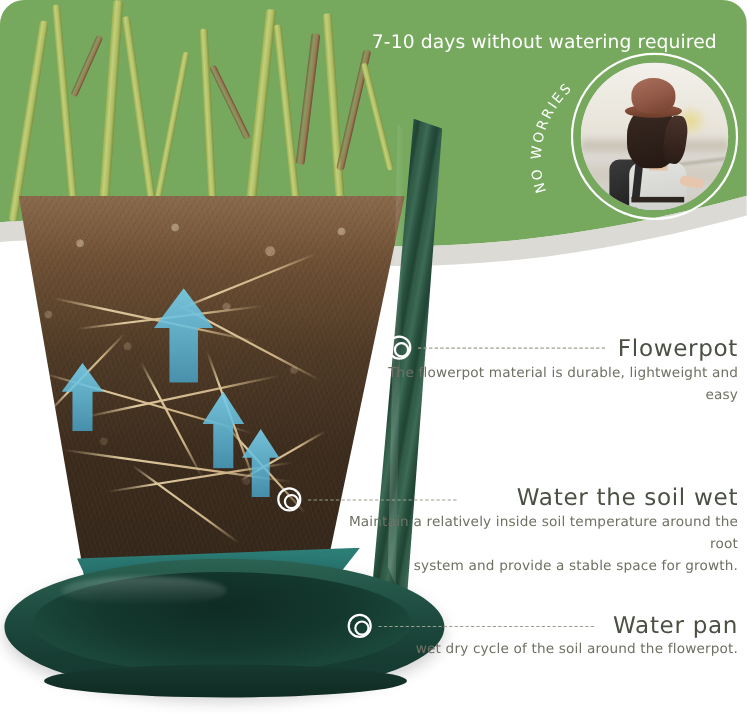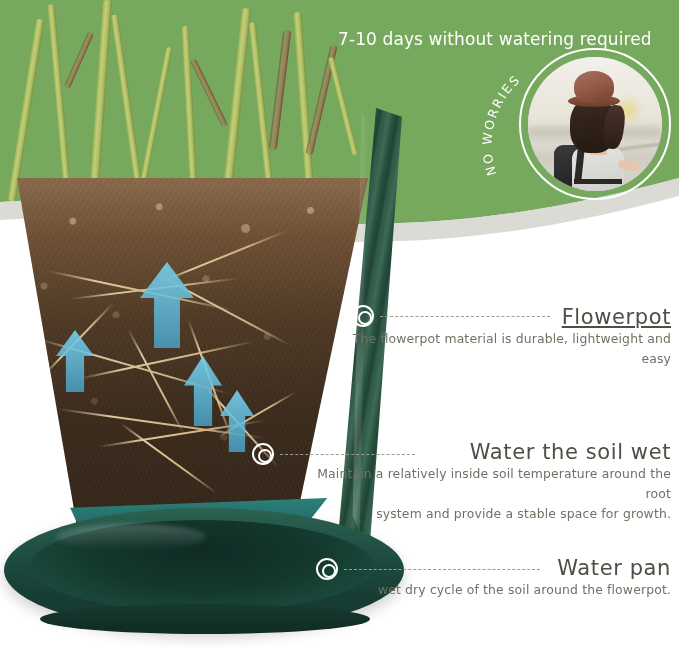--- a/index.html
+++ b/index.html
@@ -7,20 +7,21 @@
     width: 679px; height: 648px;
     overflow: hidden;
     background: #ffffff;
     font-family: "DejaVu Sans", sans-serif;
   }
   #stage {
     position: relative;
     width: 679px; height: 648px;
     background: #ffffff;
     overflow: hidden;
+    border-radius: 22px;
   }
 
   
   .green-band {
     position: absolute;
     left: 0; top: 0;
     width: 679px; height: 250px;
     overflow: hidden;
     z-index: 1;
   }
@@ -422,21 +423,21 @@
 
     <div class="saucer-outer"></div>
     <div class="saucer-inner"></div>
     <div class="saucer-hl"></div>
     <div class="saucer-foot"></div>
   </div>
 
   <div class="callout">
     <div class="marker" style="left:352px; top:305px;"></div>
     <div class="dash" style="left:380px; top:316px; width:170px;"></div>
-    <div class="c-title" style="left:379px; top:305px; width:292px;text-decoration:underline;">Flowerpot</div>
+    <div class="c-title" style="left:379px; top:305px; width:292px;">Flowerpot</div>
     <div class="c-body" style="left:331px; top:329px; width:340px;text-align:right;">
       <div>The flowerpot material is durable, lightweight and easy</div>
     </div>
   </div>
 
   <div class="callout">
     <div class="marker" style="left:252px; top:443px;"></div>
     <div class="dash" style="left:280px; top:454px; width:135px;"></div>
     <div class="c-title" style="left:315px; top:440px; width:356px;">Water the soil wet</div>
     <div class="c-body" style="left:291px; top:464px; width:380px;">

